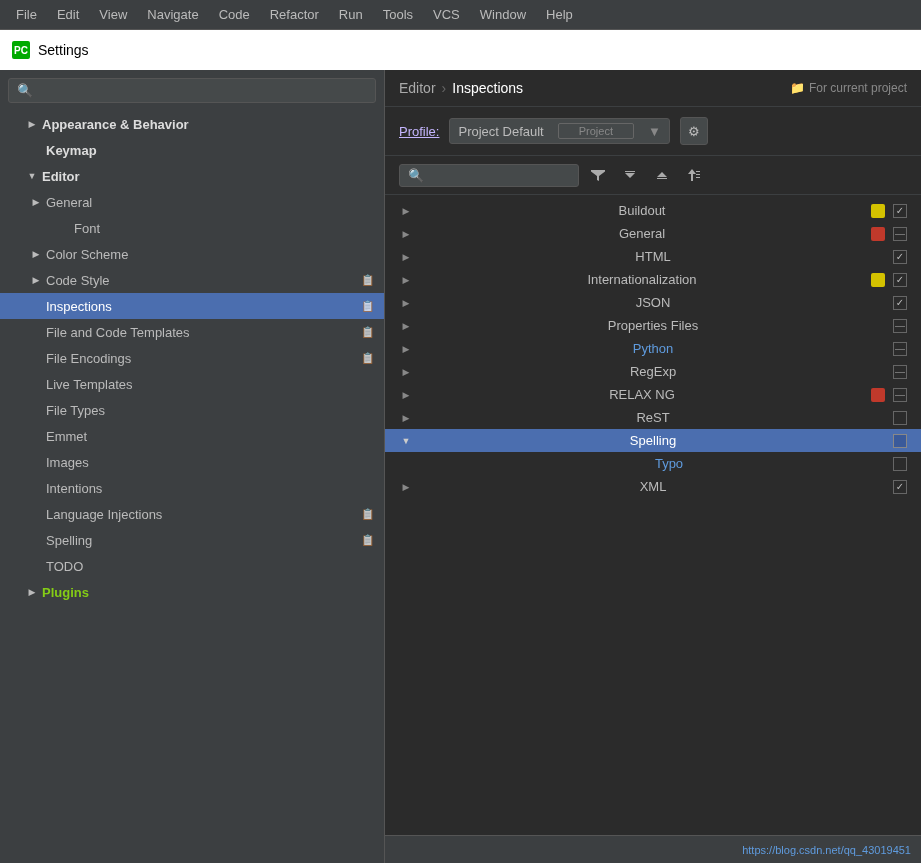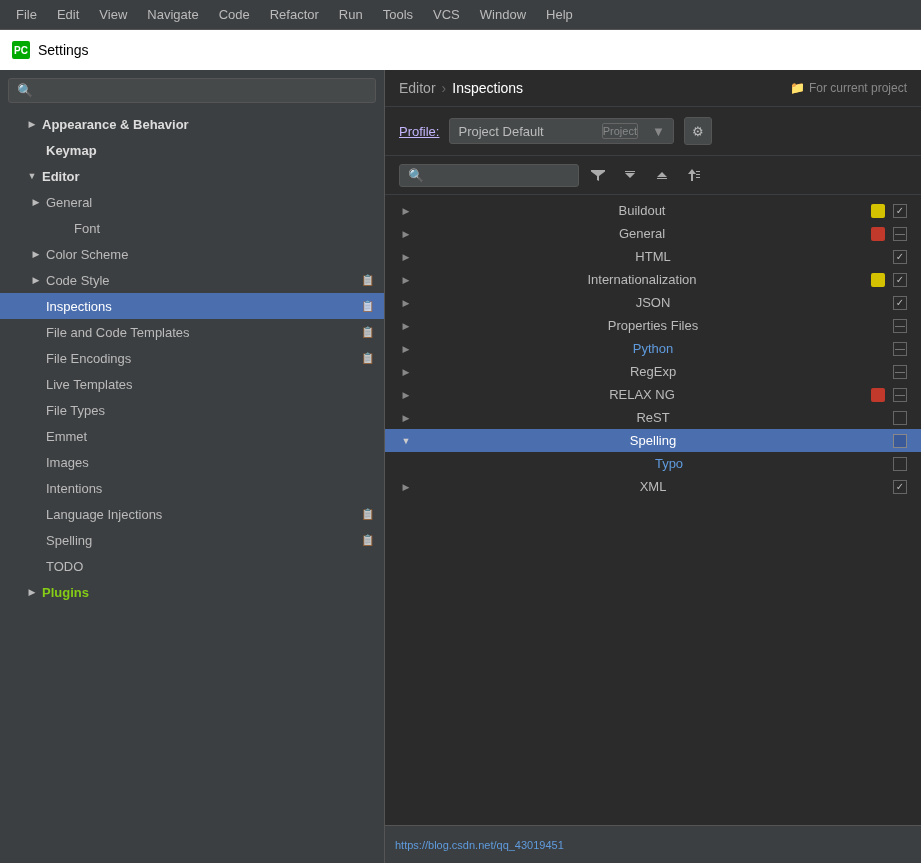--- a/index.html
+++ b/index.html
@@ -183,24 +183,23 @@
       display: flex;
       align-items: center;
       gap: 14px;
       cursor: pointer;
       min-width: 220px;
     }
     .profile-select .project-badge {
       background: transparent;
       border: 1px solid #666;
       border-radius: 2px;
-      padding: 1px 0;
+      padding: 1px 20px;
       font-size: 11px;
       color: #888;
-      margin-left: 44px;
     }
     .profile-select .chevron { color: #888; margin-left: auto; }
     .gear-btn {
       background: #45494a;
       border: 1px solid #555;
       border-radius: 3px;
       width: 28px;
       height: 28px;
       display: flex;
       align-items: center;
@@ -312,25 +311,26 @@
       align-items: center;
       justify-content: center;
       font-size: 10px;
       color: #888;
     }
 
     .insp-indent { padding-left: 46px; }
 
     
     .statusbar {
-      height: 38px;
+      height: 28px;
       background: #3c3f41;
       border-top: 1px solid #555;
       display: flex;
       align-items: center;
+      justify-content: flex-end;
       padding: 0 10px;
       font-size: 11px;
       color: #888;
     }
     .statusbar a { color: #5f9bde; text-decoration: none; }
   </style>
 </head>
 <body>
 
 <div class="menubar">

